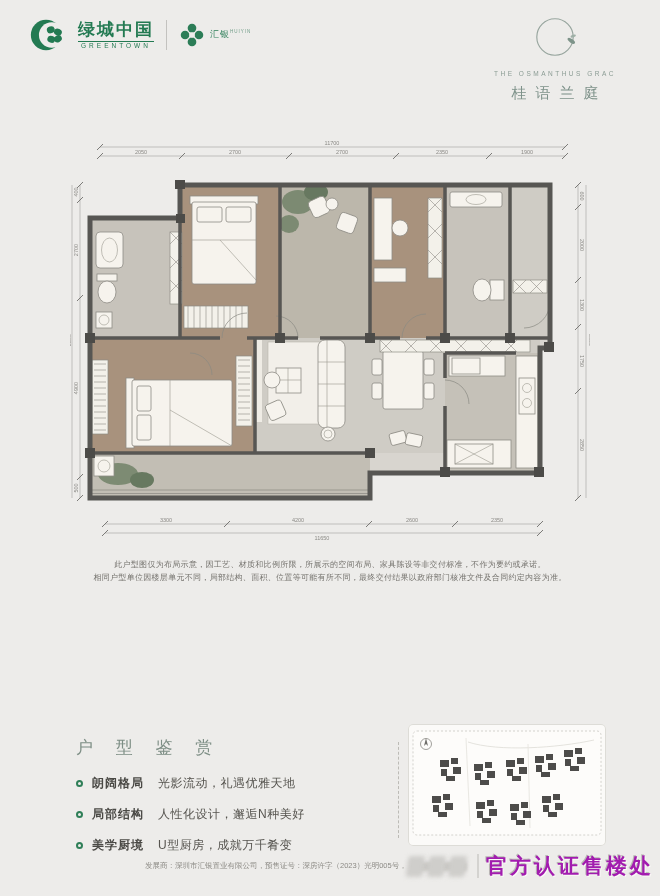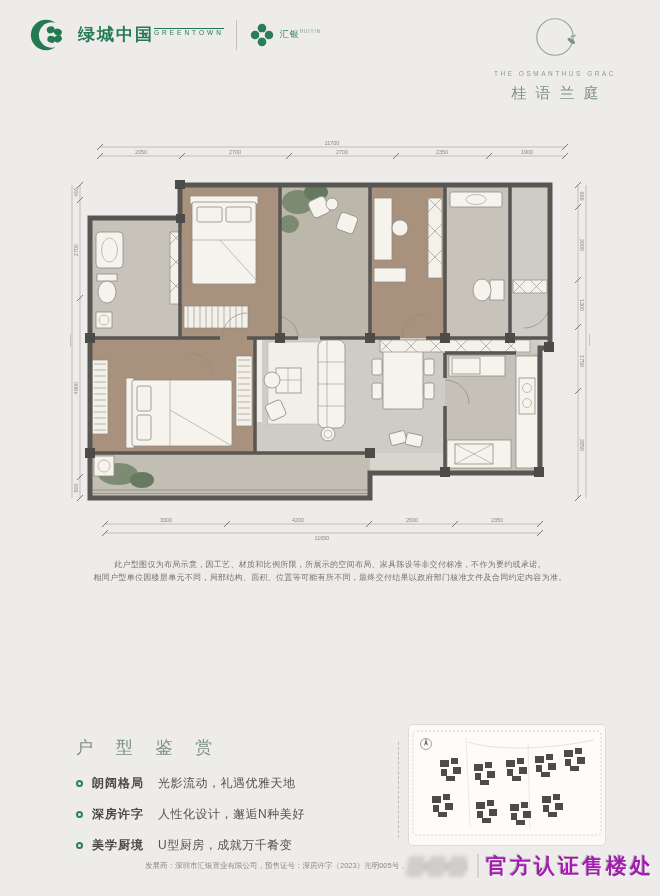--- a/index.html
+++ b/index.html
@@ -4,21 +4,21 @@
 <style>
   * { margin:0; padding:0; box-sizing:border-box; }
   html,body { background:#d9d8d6; }
   #canvas {
     position:relative; width:660px; height:896px; margin:0 auto;
     background:#edecea; overflow:hidden;
     font-family:"Liberation Sans", sans-serif; color:#4c4b48;
   }
   
   .hdr-left { position:absolute; left:28px; top:16px; display:flex; align-items:center; gap:12px; }
-  .gt-text { display:flex; flex-direction:row; line-height:1.05; }
+  .gt-text { display:flex; flex-direction:column; line-height:1.05; }
   .gt-cn { font-size:17px; font-weight:bold; color:#237a52; letter-spacing:2px; }
   .gt-en { font-size:6.5px; color:#237a52; letter-spacing:3px; border-top:1px solid #237a52; margin-top:2px; padding-top:1px; text-align:center; }
   .hdr-divider { width:1px; height:30px; background:#c3c2bf; }
   .hy { display:flex; align-items:center; gap:5px; }
   .hy-text { display:flex; flex-direction:row; line-height:1.1; }
   .hy-cn { font-size:9px; color:#2c7d57; letter-spacing:1px; }
   .hy-en { font-size:4.5px; color:#6f9c87; letter-spacing:1px; }
   .hdr-right { position:absolute; right:30px; top:14px; width:150px; text-align:center; }
   .osm-en { font-size:6.5px; letter-spacing:2.5px; color:#8b9c94; margin-top:6px; white-space:nowrap; }
   .osm-cn { font-size:15px; letter-spacing:9px; color:#7e928a; margin-top:7px; padding-left:9px; }
@@ -320,21 +320,21 @@
 
   <div class="apprec">
     <div class="apprec-title">户 型 鉴 赏</div>
     <div class="apprec-item">
       <span class="bullet"></span>
       <span class="apprec-label">朗阔格局</span>
       <span class="apprec-desc">光影流动，礼遇优雅天地</span>
     </div>
     <div class="apprec-item">
       <span class="bullet"></span>
-      <span class="apprec-label">深房许字</span>
+      <span class="apprec-label">局部结构</span>
       <span class="apprec-desc">人性化设计，邂逅N种美好</span>
     </div>
     <div class="apprec-item">
       <span class="bullet"></span>
       <span class="apprec-label">美学厨境</span>
       <span class="apprec-desc">U型厨房，成就万千肴变</span>
     </div>
   </div>
 
   <div class="vdash"></div>

